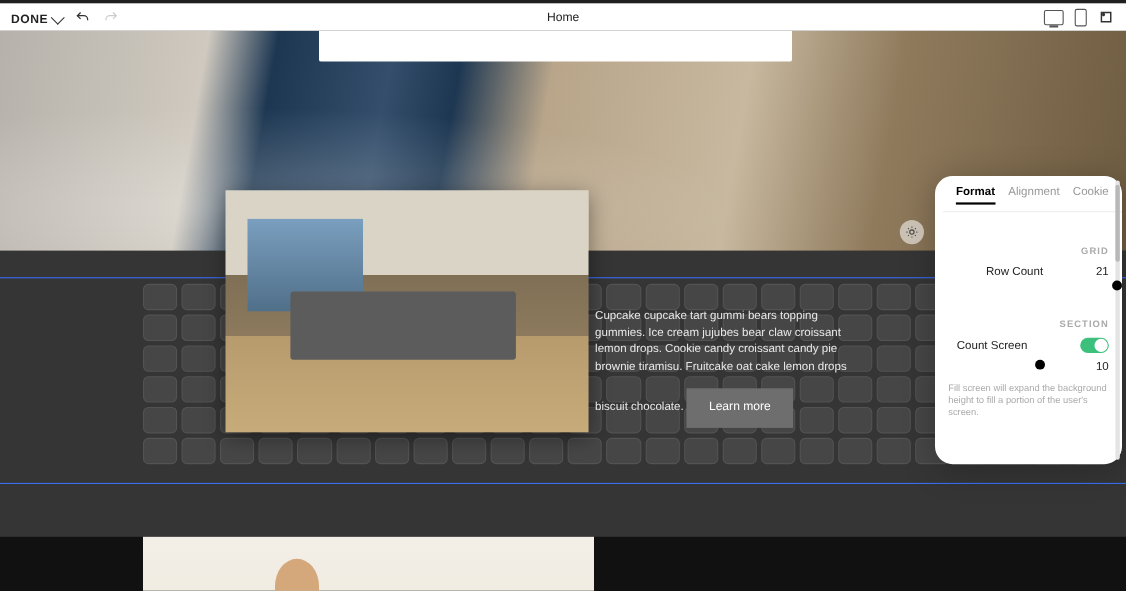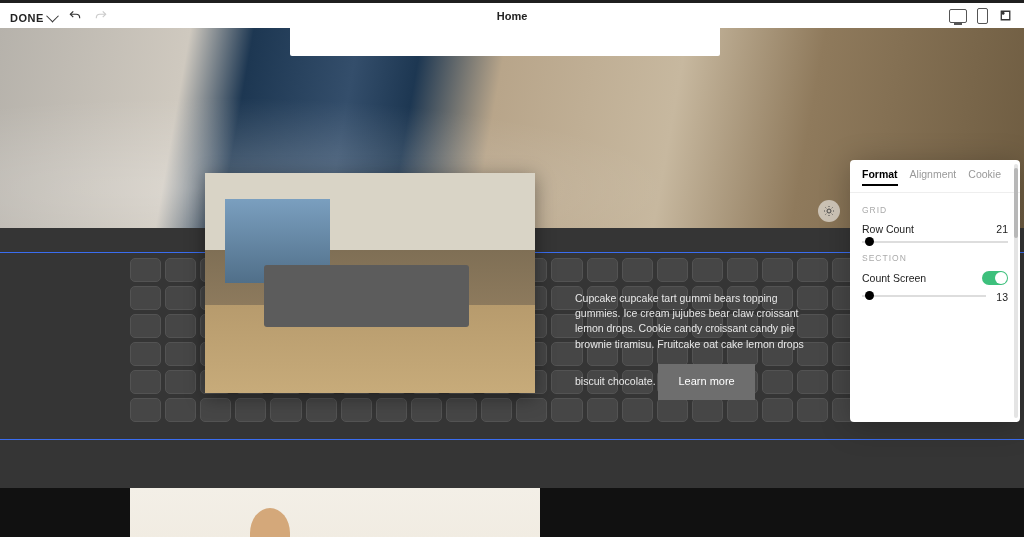--- a/index.html
+++ b/index.html
@@ -20,21 +20,21 @@
     position:absolute; top:0; left:0; right:0; height:var(--toolbar-h);
     background:#fff; border-top:3px solid #1f1f1f;
     display:flex; align-items:center; padding:0 10px; z-index:30;
   }
   .toolbar .left { display:flex; align-items:flex-end; gap:10px; }
   .done-btn { font-weight:600; font-size:11px; letter-spacing:.5px; display:flex; align-items:center; gap:4px; cursor:pointer; }
   .chev { width:9px; height:9px; border:1.5px solid #333; border-top:none; border-left:none; transform:rotate(45deg) translate(-1px,-1px); }
   .tb-icon { width:16px; height:16px; display:flex; align-items:center; justify-content:center; color:#333; }
   .tb-icon.disabled { color:#ccc; }
   .toolbar .center { position:absolute; left:0; right:0; text-align:center; pointer-events:none; }
-  .page-title { font-size:11px; font-weight:700; }
+  .page-title { font-size:11px; font-weight:400; }
   .page-sub   { font-size:9px; color:#888; font-style:italic; }
   .toolbar .right { margin-left:auto; display:flex; align-items:center; gap:10px; }
   .dev-icon { width:18px; height:14px; border:1.5px solid #555; border-radius:2px; position:relative; }
   .dev-icon.desktop::after{content:"";position:absolute;bottom:-3px;left:4px;right:4px;height:1.5px;background:#555;}
   .dev-icon.mobile{width:11px;height:16px;}
   .tag-icon{width:16px;height:16px;transform:rotate(-45deg);}
   .tag-icon svg{width:100%;height:100%;}
 
   
   .stage { position:absolute; top:var(--toolbar-h); left:0; right:0; bottom:0; overflow:hidden; }
@@ -63,47 +63,47 @@
   .inset-img{
     position:absolute; top:-55px; left:205px; width:330px; height:220px;
     background:
       linear-gradient(180deg,#d9d4c6 0%,#d9d4c6 35%,#7f6f55 35%,#8d7a5d 60%,#b79b6d 60%,#c7ab7a 100%);
     box-shadow:0 4px 18px rgba(0,0,0,.4);
   }
   .inset-img::before{content:"";position:absolute;top:12%;left:6%;width:32%;height:38%;background:linear-gradient(#7a9fbf,#506f89);} 
   .inset-img::after{content:"";position:absolute;top:42%;left:18%;width:62%;height:28%;background:#5c5c5c;border-radius:3px;} 
 
   .copy-block{
-    position:absolute; top:52px; left:575px; width:235px;
-    color:#e8e8e8; font-size:10.5px; line-height:1.45;margin-top:11px;
+    position:absolute; top:52px; left:541px; width:235px;
+    color:#e8e8e8; font-size:10.5px; line-height:1.45;
   }
   .learn-btn{
     margin-top:12px; display:inline-block; padding:10px 20px;
     background:#6e6e6e; color:#fff; font-size:11px; font-weight:500;
   }
 
   
   .next-block{
     position:absolute; top:460px; left:130px; width:410px; height:100px;
     background:linear-gradient(180deg,#f3efe7 0%,#efe9dd 100%);
   }
   .lamp{position:absolute;top:20px;left:120px;width:40px;height:50px;border-radius:50% 50% 4px 4px;background:#d4a87a;}
 
   
   .panel{
     position:absolute; top:160px; right:4px; width:170px; height:262px;
-    background:var(--panel-bg); border-radius:4px; box-shadow:0 4px 30px rgba(0,0,0,.25);
+    background:var(--panel-bg); border-radius:16px; box-shadow:0 4px 30px rgba(0,0,0,.25);
     padding:10px 12px 8px; display:flex; flex-direction:column; gap:8px;
-    font-size:10.5px; z-index:25;
+    font-size:10.5px; z-index:25;align-items:flex-end;
   }
   .tabs{display:flex; gap:12px; border-bottom:1px solid #eee; margin:-2px -12px 2px; padding:0 12px 6px;}
   .tabs span{color:#999; padding-bottom:4px; cursor:pointer;}
   .tabs span.active{color:#000; font-weight:600; border-bottom:2px solid #000;}
-  .section-label{font-size:8.5px; letter-spacing:1px; color:#aaa; font-weight:400; margin-top:2px;}
-  .row{display:flex; justify-content:space-between; align-items:center;}
+  .section-label{font-size:8.5px; letter-spacing:1px; color:#aaa; font-weight:700; margin-top:20px;}
+  .row{display:flex; justify-content:space-between; align-items:center;gap:48px;}
   .row .val{font-size:10.5px;}
   .slider{height:2px;background:#ddd;position:relative;margin-top:-2px;}
   .slider .thumb{position:absolute;top:-4px;width:9px;height:9px;border-radius:50%;background:#000;}
   .thumb.t1{left:3px;} .thumb.t2{left:3px;}
   .iconrow{display:flex;gap:6px;}
   .ibox{width:20px;height:20px;border:1px solid #ccc;border-radius:3px;display:flex;align-items:center;justify-content:center;cursor:pointer;color:#444;}
   .ibox.sel{border-color:#000;color:#000;font-weight:700;}
   .dots::after{content:"…";font-weight:700;line-height:.4;}
   .toggle{width:26px;height:14px;border-radius:8px;background:var(--accent);position:relative;}
   .toggle::after{content:"";position:absolute;top:1px;right:1px;width:12px;height:12px;border-radius:50%;background:#fff;}
@@ -362,17 +362,18 @@
   <div class="row">
     <span>Count Screen</span>
     <div class="toggle"></div>
   </div>
 
 
   <div class="row" style="margin-top:-2px;">
     <div class="slider" style="flex:1;margin-right:10px;">
         <div class="thumb t2"></div>
       </div>
-    <span class="val">13</span>
-  </div>
-
-
+    <span class="val">10</span>
+  </div>
+
+
+  <div class="help">Fill screen will expand the background height to fill a portion of the user's screen.</div>
 </div>
 
 </body></html>

